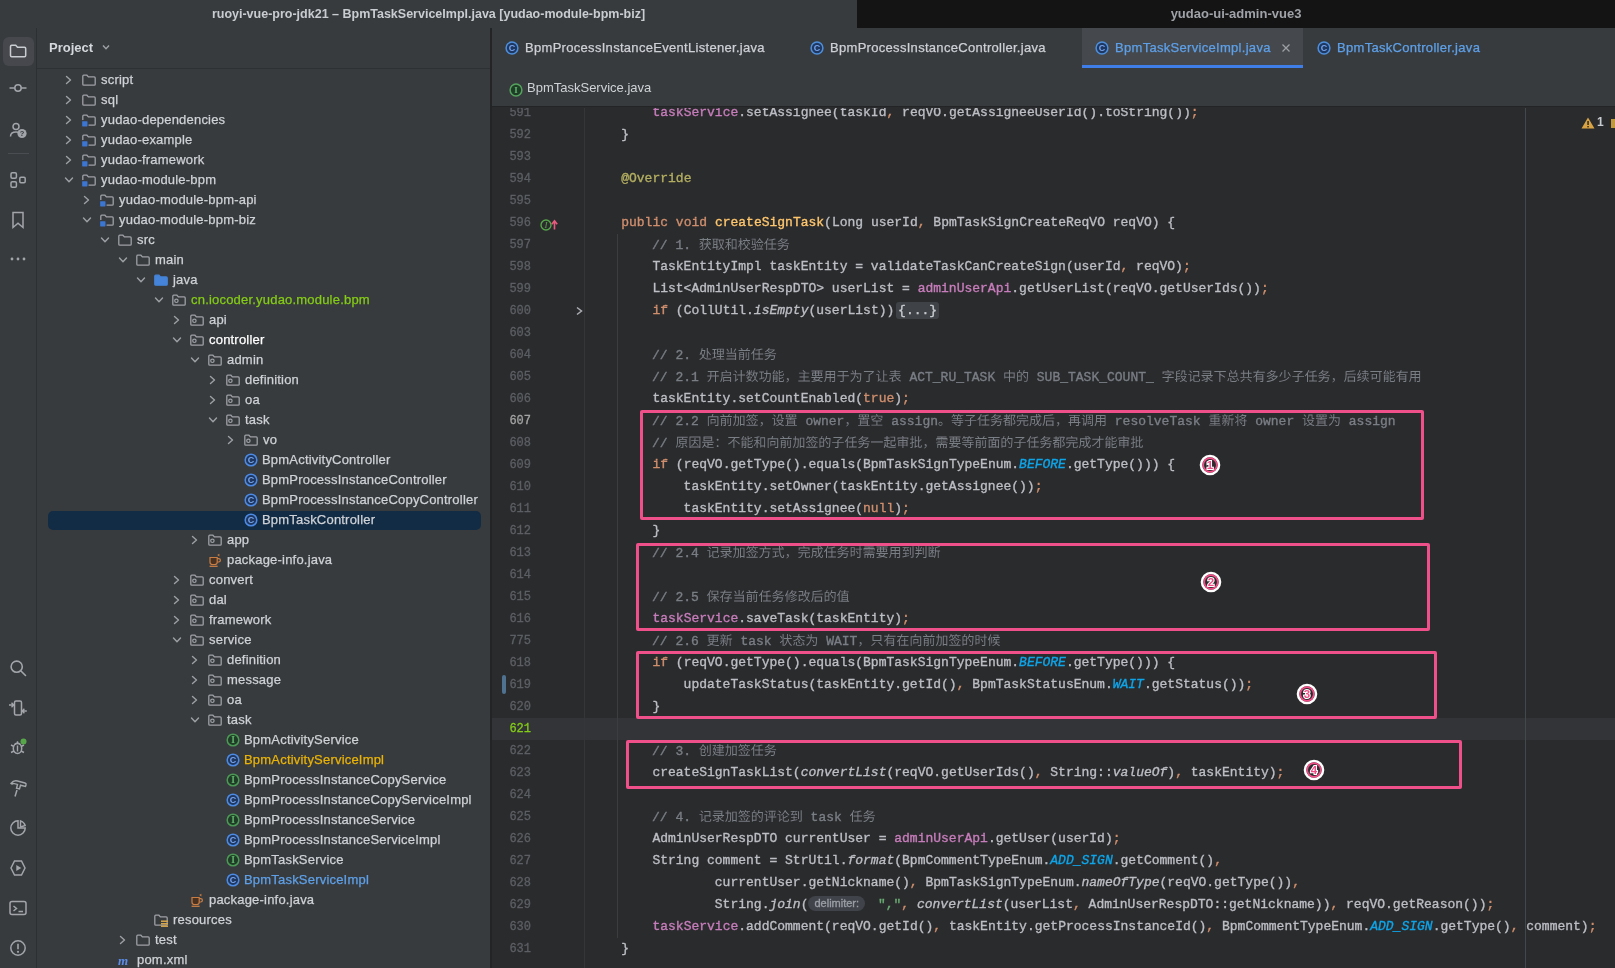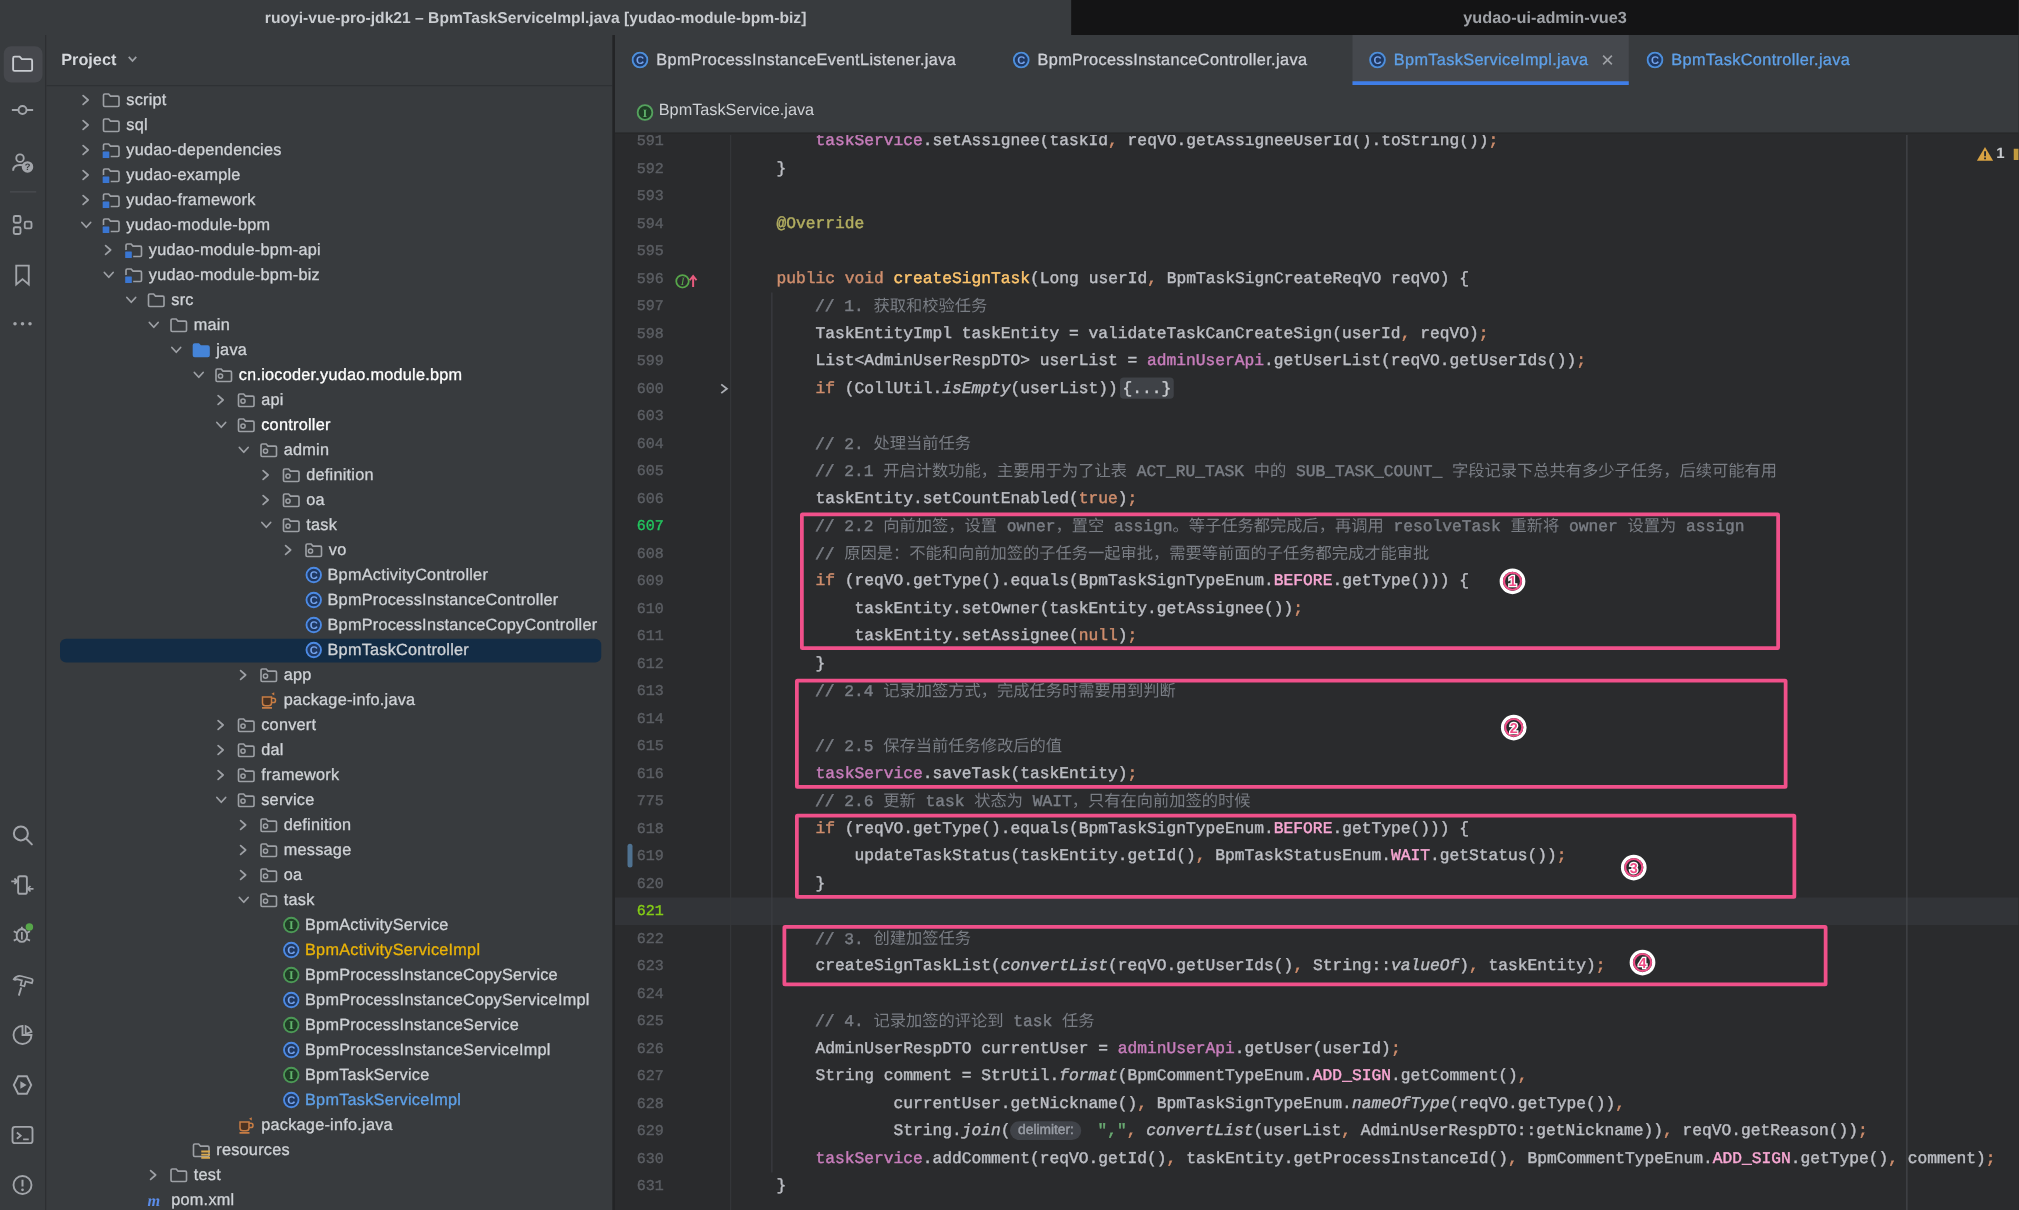--- a/index.html
+++ b/index.html
@@ -15,21 +15,21 @@
 .tlab{position:absolute;top:0;height:40px;line-height:40px;font-size:13px;color:#CED0D6;-webkit-text-stroke:0.25px currentColor;letter-spacing:0.3px}
 #bar2{left:492px;top:68px;width:1123px;height:39px;background:#383B3E;border-bottom:1px solid #232425}
 #hline{left:0;top:28px;width:1615px;height:1px;background:#2C2E30}
 #editor{left:492px;top:108px;width:1123px;height:860px;background:#2A2B2D;overflow:hidden}
 .num{position:absolute;left:0;width:39px;height:22px;line-height:22px;text-align:right;font-family:"Liberation Mono",monospace;font-size:12px;-webkit-text-stroke:0.3px currentColor}
 .cl{position:absolute;left:98px;height:22px;line-height:22px;font-family:"Liberation Mono",monospace;font-size:13px;white-space:pre;color:#BCBEC4;-webkit-text-stroke:0.35px currentColor}
 .cmsvg{position:absolute}
 .cmsvg text{font-family:"Liberation Mono",monospace;font-size:13px;fill:#7A7E85;white-space:pre;stroke:#7A7E85;stroke-width:0.35}
 .cmsvg use,.cmsvg path{fill:#7A7E85}
 .o{color:#CF8E6D}.a{color:#B3AE60}.f{color:#C77DBB}
-.ci{color:#f9a8d4;}.mi{font-style:italic}.md{color:#FFC66D}.s{color:#6AAB73}
+.ci{color:#0ea5e9;font-style:italic}.mi{font-style:italic}.md{color:#FFC66D}.s{color:#6AAB73}
 .fold{background:#3F4247;border-radius:3px;color:#C7CACE;padding:1px 2px;margin-left:-6px}
 .hint{display:inline-block;background:#404349;border-radius:8px;color:#9A9EA6;font-family:"Liberation Sans",sans-serif;font-size:11px;line-height:15px;padding:0 6px;margin-right:5px;vertical-align:1px}
 .pbox{position:absolute;border:3px solid #F0508A;border-radius:2px}
 </style></head>
 <body>
 <svg width="0" height="0" style="position:absolute">
     <defs>
       <path id="g3002" d="M2.5 -3.2Q3.1 -3.2 3.5 -2.9Q4.0 -2.6 4.2 -2.2Q4.5 -1.7 4.5 -1.2Q4.5 -0.6 4.2 -0.2Q4.0 0.3 3.5 0.5Q3.1 0.8 2.5 0.8Q2.0 0.8 1.5 0.5Q1.1 0.3 0.8 -0.2Q0.5 -0.6 0.5 -1.2Q0.5 -1.7 0.8 -2.2Q1.1 -2.6 1.5 -2.9Q2.0 -3.2 2.5 -3.2ZM2.5 0.1Q3.1 0.1 3.5 -0.3Q3.8 -0.6 3.8 -1.2Q3.8 -1.6 3.7 -1.9Q3.5 -2.1 3.2 -2.3Q2.9 -2.5 2.5 -2.5Q2.2 -2.5 1.9 -2.3Q1.6 -2.1 1.4 -1.9Q1.2 -1.6 1.2 -1.2Q1.2 -0.8 1.4 -0.5Q1.6 -0.2 1.9 -0.0Q2.2 0.1 2.5 0.1Z"></path>
       <path id="g4e00" d="M0.6 -5.6H12.5V-4.5H0.6Z"></path>
       <path id="g4e0b" d="M0.7 -10.0H12.3V-9.0H0.7ZM5.7 -9.2H6.8V1.0H5.7ZM6.3 -6.1 6.9 -6.9Q7.5 -6.6 8.2 -6.2Q8.8 -5.9 9.5 -5.5Q10.1 -5.1 10.7 -4.8Q11.2 -4.4 11.6 -4.1L10.9 -3.3Q10.5 -3.6 10.0 -3.9Q9.5 -4.3 8.8 -4.7Q8.2 -5.1 7.5 -5.4Q6.9 -5.8 6.3 -6.1Z"></path>
@@ -318,21 +318,21 @@
       <path d="M1.8 4.2 q0-1 1-1 h3.1 l1.5 1.7 h5.8 q1 0 1 1 v6.3 q0 1-1 1 H2.8 q-1 0-1-1 z" fill="#4584D8" stroke="#4584D8" stroke-width="1.3"></path>
     </svg>
     <div class="trow" style="left:136px;top:242px;color:#CFD2D6">java</div>
     <svg class="ic" style="left:116px;top:266px" width="12" height="12" viewBox="0 0 12 12">
       <path d="M2.5 4 L6 7.8 L9.5 4" fill="none" stroke="#9DA0A5" stroke-width="1.4" stroke-linecap="round" stroke-linejoin="round"></path>
     </svg>
     <svg class="ic" style="left:134px;top:264px" width="16" height="16" viewBox="0 0 16 16">
       <path d="M1.8 4.2 q0-1 1-1 h3.1 l1.5 1.7 h5.8 q1 0 1 1 v6.3 q0 1-1 1 H2.8 q-1 0-1-1 z" fill="none" stroke="#9DA0A5" stroke-width="1.3"></path>
       <circle cx="5.4" cy="8.8" r="1.7" fill="none" stroke="#9DA0A5" stroke-width="1.2"></circle>
     </svg>
-    <div class="trow" style="left:154px;top:262px;color:#ffffff">cn.iocoder.yudao.module.bpm</div>
+    <div class="trow" style="left:154px;top:262px;color:#84cc16">cn.iocoder.yudao.module.bpm</div>
     <svg class="ic" style="left:134px;top:286px" width="12" height="12" viewBox="0 0 12 12">
       <path d="M3.5 2.5 L7.5 6 L3.5 9.5" fill="none" stroke="#9DA0A5" stroke-width="1.4" stroke-linecap="round" stroke-linejoin="round"></path>
     </svg>
     <svg class="ic" style="left:152px;top:284px" width="16" height="16" viewBox="0 0 16 16">
       <path d="M1.8 4.2 q0-1 1-1 h3.1 l1.5 1.7 h5.8 q1 0 1 1 v6.3 q0 1-1 1 H2.8 q-1 0-1-1 z" fill="none" stroke="#9DA0A5" stroke-width="1.3"></path>
       <circle cx="5.4" cy="8.8" r="1.7" fill="none" stroke="#9DA0A5" stroke-width="1.2"></circle>
     </svg>
     <div class="trow" style="left:172px;top:282px;color:#CFD2D6">api</div>
     <svg class="ic" style="left:134px;top:306px" width="12" height="12" viewBox="0 0 12 12">
       <path d="M2.5 4 L6 7.8 L9.5 4" fill="none" stroke="#9DA0A5" stroke-width="1.4" stroke-linecap="round" stroke-linejoin="round"></path>
@@ -563,21 +563,21 @@
     <div class="num" style="top:82px;color:#5C5F64">595</div>
     <div class="num" style="top:104px;color:#5C5F64">596</div>
     <div class="num" style="top:126px;color:#5C5F64">597</div>
     <div class="num" style="top:148px;color:#5C5F64">598</div>
     <div class="num" style="top:170px;color:#5C5F64">599</div>
     <div class="num" style="top:192px;color:#5C5F64">600</div>
     <div class="num" style="top:214px;color:#5C5F64">603</div>
     <div class="num" style="top:236px;color:#5C5F64">604</div>
     <div class="num" style="top:258px;color:#5C5F64">605</div>
     <div class="num" style="top:280px;color:#5C5F64">606</div>
-    <div class="num" style="top:302px;color:#22c55e">607</div>
+    <div class="num" style="top:302px;color:#a3a3a3">607</div>
     <div class="num" style="top:324px;color:#5C5F64">608</div>
     <div class="num" style="top:346px;color:#5C5F64">609</div>
     <div class="num" style="top:368px;color:#5C5F64">610</div>
     <div class="num" style="top:390px;color:#5C5F64">611</div>
     <div class="num" style="top:412px;color:#5C5F64">612</div>
     <div class="num" style="top:434px;color:#5C5F64">613</div>
     <div class="num" style="top:456px;color:#5C5F64">614</div>
     <div class="num" style="top:478px;color:#5C5F64">615</div>
     <div class="num" style="top:500px;color:#5C5F64">616</div>
     <div class="num" style="top:522px;color:#5C5F64">775</div>

